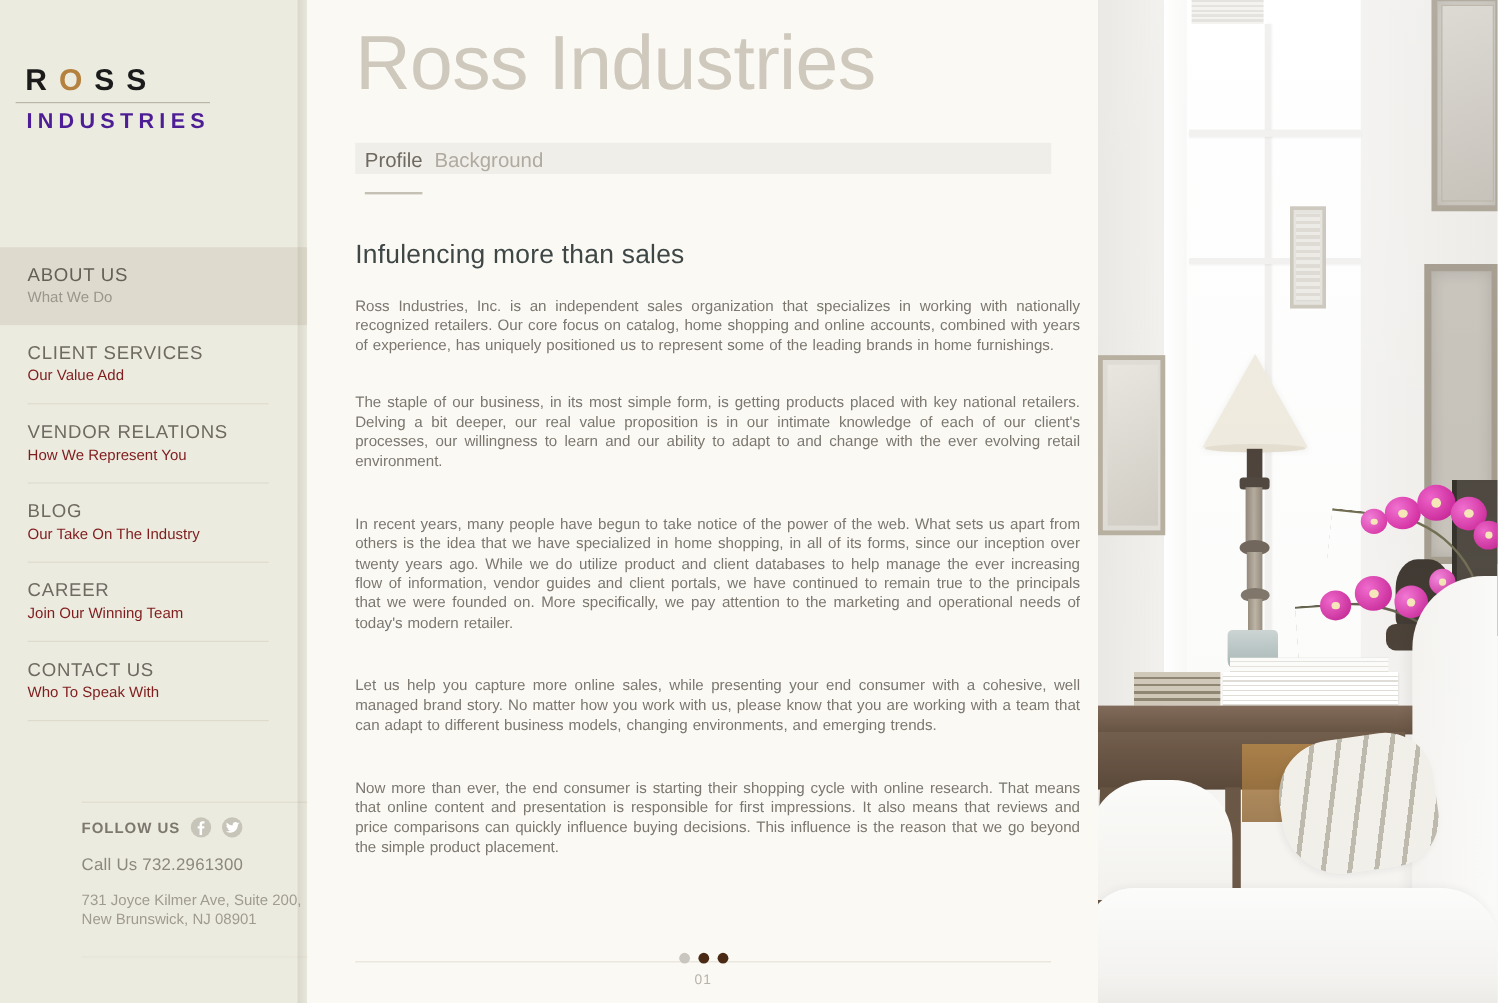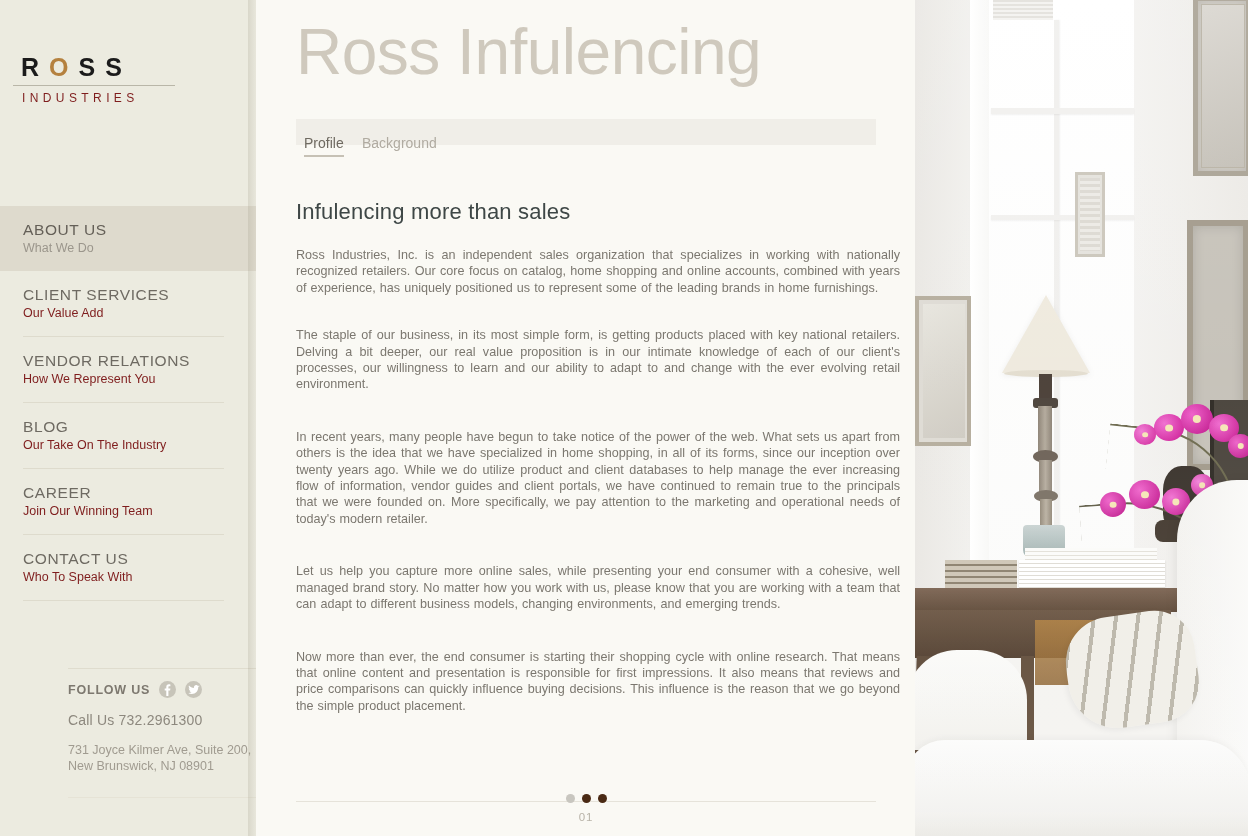--- a/index.html
+++ b/index.html
@@ -50,24 +50,24 @@
     padding-left: 8px;
   }
   #logo-top .accent { color: #b5813f; }
   #logo-rule {
     height: 1px;
     background: #b9b6a8;
     margin: 3px 0 5px 0;
   }
   #logo-bottom {
     font-family: "Liberation Sans", sans-serif;
-    font-size: 12px;
-    font-weight: normal;
+    font-size: 18px;
+    font-weight: bold;
     letter-spacing: 4.4px;
-    color: #7f1d1d;
+    color: #4c1d95;
     padding-left: 9px;
   }
 
   
   #nav {
     position: absolute;
     left: 0; top: 206px;
     width: 256px;
   }
   .nav-item {
@@ -169,25 +169,25 @@
     white-space: nowrap;
   }
   #tabbar {
     position: absolute;
     left: 40px; top: 119px;
     width: 580px; height: 26px;
     background: #f0eee8;
   }
   .tab {
     position: absolute;
-    top: 16px;
-    font-size: 14px;
+    top: 5px;
+    font-size: 17px;
     color: #b0aba1;
     cursor: pointer;
-    padding-bottom: 4px;
+    padding-bottom: 16px;
   }
   .tab.active {
     color: #6f6a61;
     border-bottom: 2px solid #c6c1b5;
   }
   #tab-profile { left: 8px; }
   #tab-background { left: 66px; }
 
   #section-heading {
     position: absolute;
@@ -501,21 +501,21 @@
       </div>
 
       <div id="foot-rule-bottom"></div>
     </div>
 
     <div id="sidebar-edge"></div>
   </div>
 
   <div id="main">
 
-    <h1 id="page-title">Ross Infulencing</h1>
+    <h1 id="page-title">Ross Industries</h1>
 
     <div id="tabbar">
       <div class="tab active" id="tab-profile">Profile</div>
       <div class="tab" id="tab-background">Background</div>
     </div>
 
     <h2 id="section-heading">Infulencing more than sales</h2>
 
     <div id="body-copy">
       <p>Ross Industries, Inc. is an independent sales organization that specializes in working with nationally recognized retailers. Our core focus on catalog, home shopping and online accounts, combined with years of experience, has uniquely positioned us to represent some of the leading brands in home furnishings.</p>

